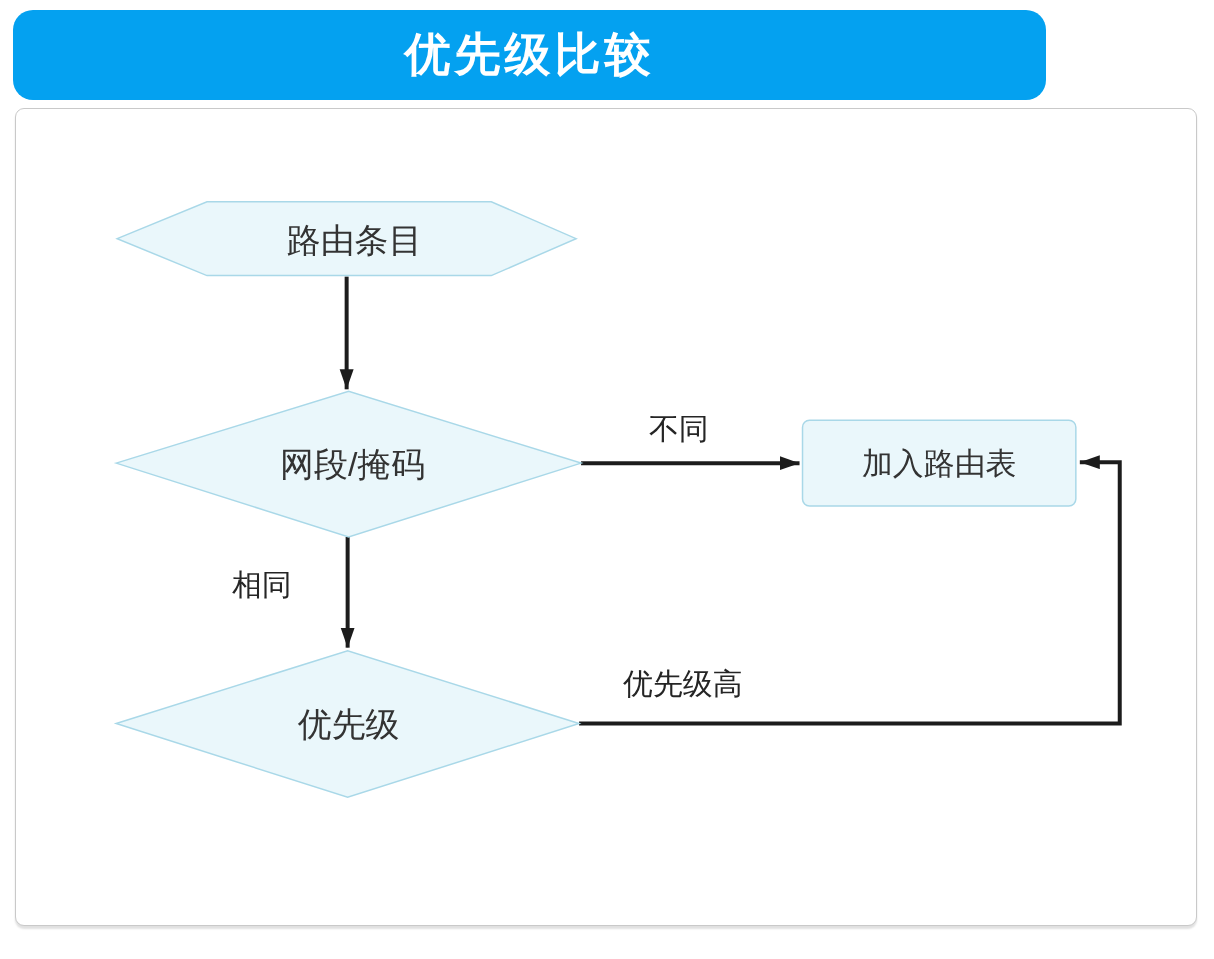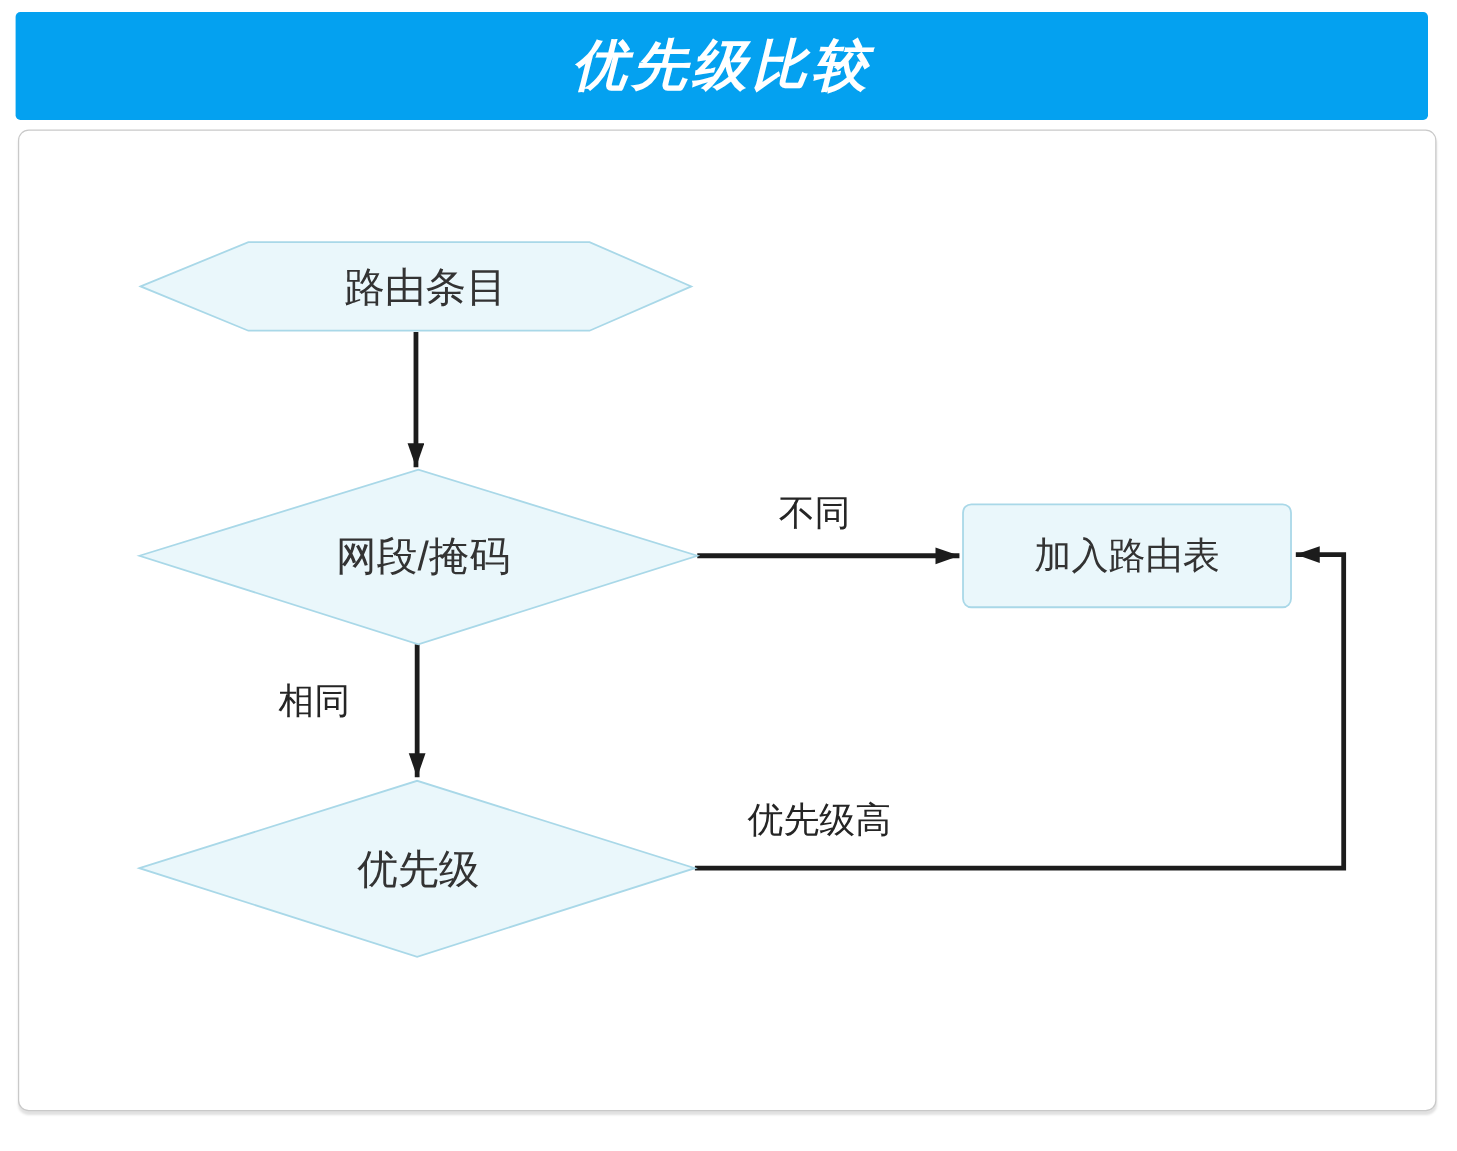--- a/index.html
+++ b/index.html
@@ -15,24 +15,24 @@
   * { margin: 0; padding: 0; box-sizing: border-box; }
   html, body {
     width: 1214px; height: 959px;
     background: #ffffff;
     font-family: "Liberation Sans", sans-serif;
     overflow: hidden;
   }
   .title-bar {
     position: absolute;
     left: 13px; top: 10px;
-    width: 1177px; height: 90px;
+    width: 1033px; height: 90px;
     background: var(--header-bg);
-    border-radius: 4px;
-    display: flex; align-items: center; justify-content: center; font-style: italic;
+    border-radius: 20px;
+    display: flex; align-items: center; justify-content: center;
   }
   .title-bar .title {
     color: var(--header-text);
     font-family: "DejaVu Serif", serif;
     font-size: 46px;
     font-weight: bold;
     letter-spacing: 4px;
   }
   .canvas {
     position: absolute;

